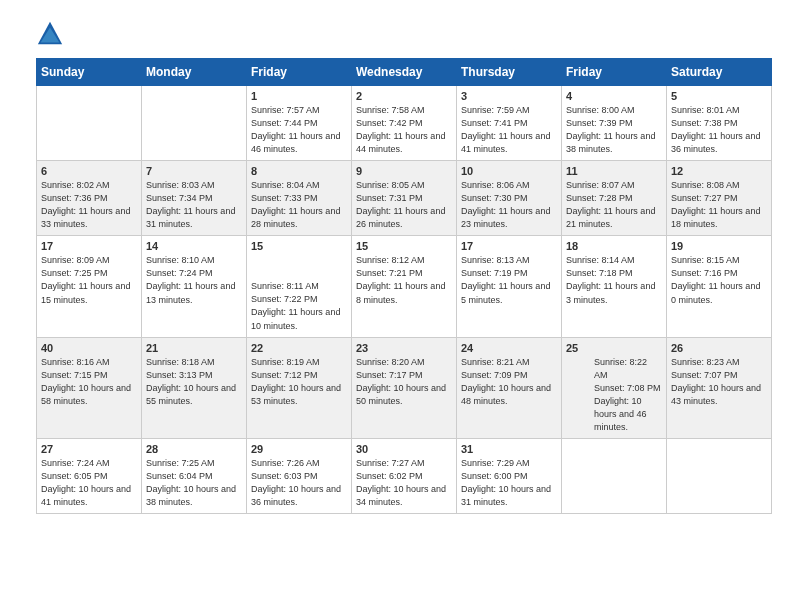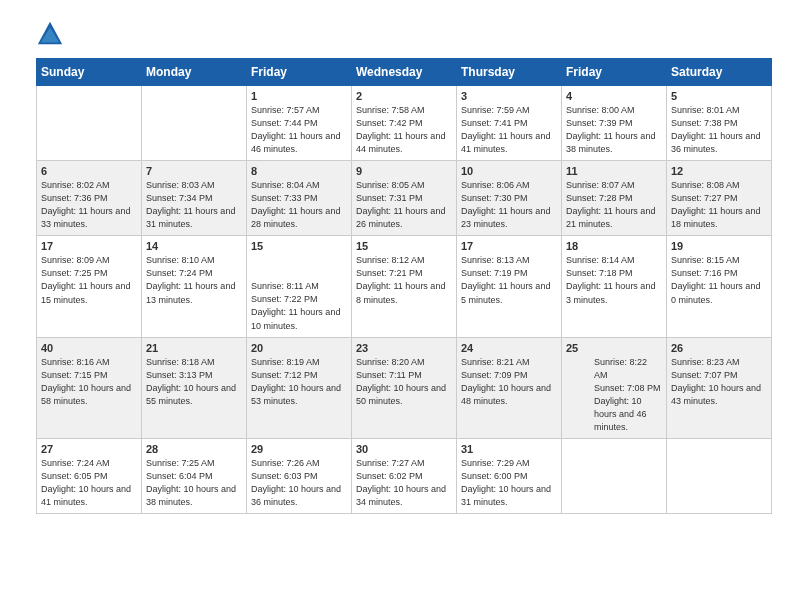--- a/index.html
+++ b/index.html
@@ -265,29 +265,29 @@
 Sunset: 7:15 PM
 Daylight: 10 hours and 58 minutes.</div>
           </td>
           <td>
             <div class="day-num">21</div>
             <div class="day-info" style="white-space: pre-line;">Sunrise: 8:18 AM
 Sunset: 3:13 PM
 Daylight: 10 hours and 55 minutes.</div>
           </td>
           <td>
-            <div class="day-num">20</div>
+            <div class="day-num">22</div>
             <div class="day-info" style="white-space: pre-line;">Sunrise: 8:19 AM
 Sunset: 7:12 PM
 Daylight: 10 hours and 53 minutes.</div>
           </td>
           <td>
             <div class="day-num">23</div>
             <div class="day-info" style="white-space: pre-line;">Sunrise: 8:20 AM
-Sunset: 7:11 PM
+Sunset: 7:17 PM
 Daylight: 10 hours and 50 minutes.</div>
           </td>
           <td>
             <div class="day-num">24</div>
             <div class="day-info" style="white-space: pre-line;">Sunrise: 8:21 AM
 Sunset: 7:09 PM
 Daylight: 10 hours and 48 minutes.</div>
           </td>
           <td>
             <div class="day-num">25</div>

